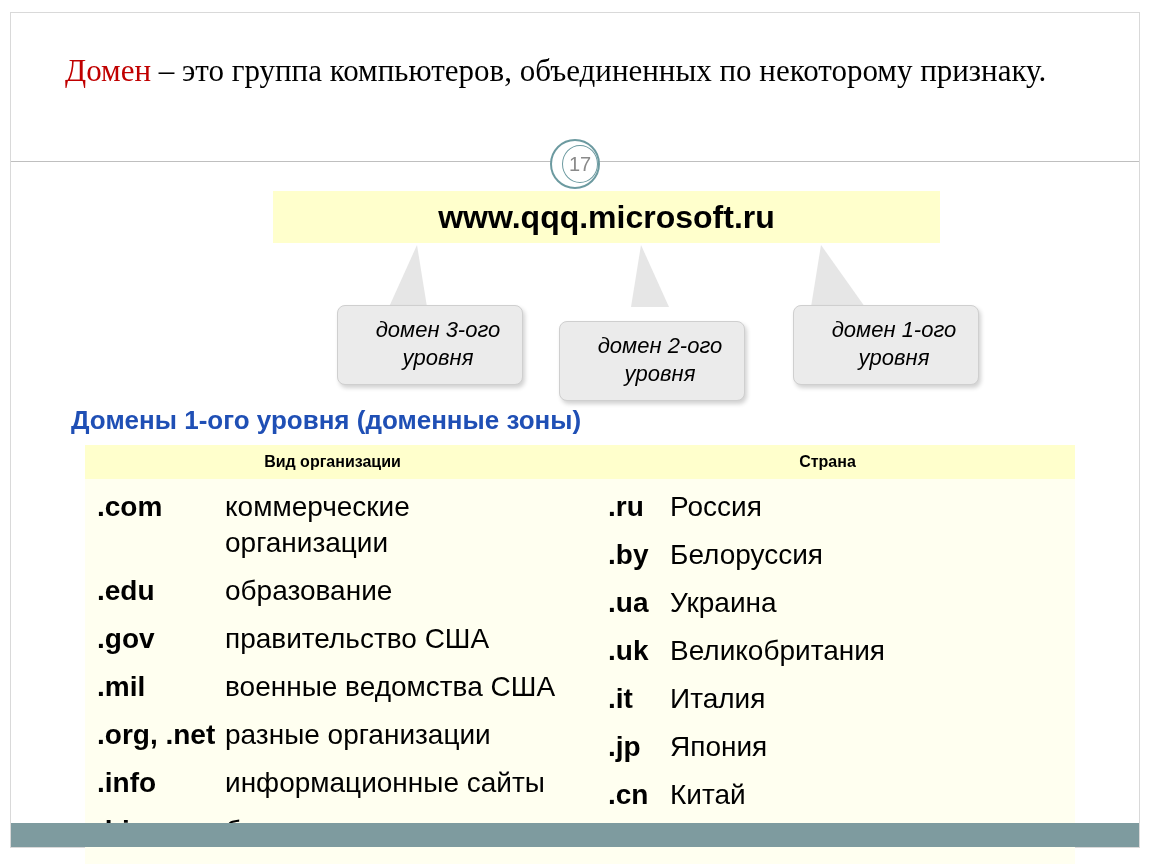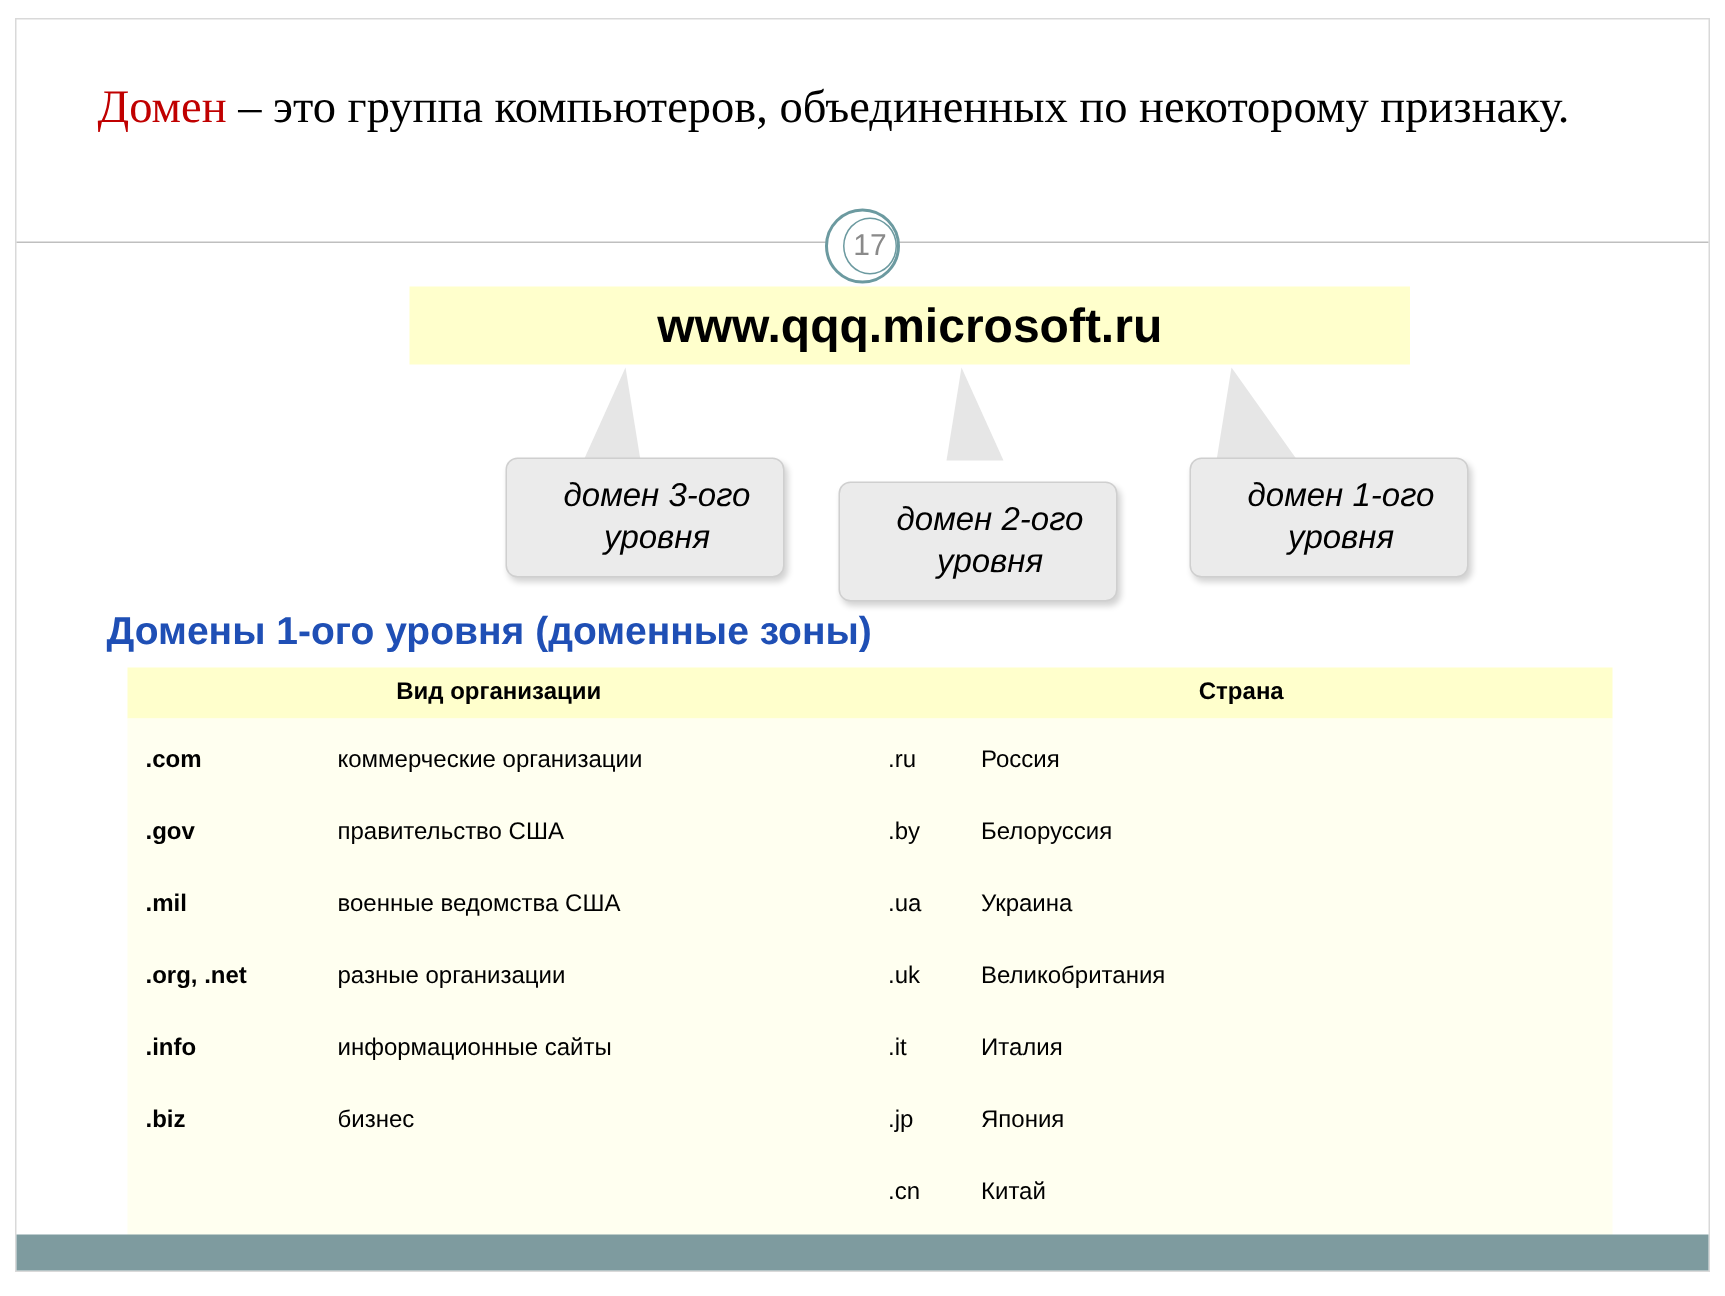--- a/index.html
+++ b/index.html
@@ -158,26 +158,26 @@
     display: flex;
     background: #fffff0;
   }
   .tbl-col {
     flex: 1;
     padding: 4px 10px 14px 10px;
   }
   .row {
     display: flex;
     align-items: baseline;
-    font-size: 16px;
+    font-size: 28px;
     line-height: 36px;
     padding: 6px 0 6px 2px;
   }
   .col-org .dom { width: 128px; font-weight: bold; }
-  .col-cty .dom { width: 62px;  font-weight: normal; }
+  .col-cty .dom { width: 62px;  font-weight: bold; margin-left: 16px; }
   .row .desc { flex: 1; }
   
   .accent {
     position: absolute;
     left: 0;
     bottom: 0;
     width: 100%;
     height: 24px;
     background: #7e9b9f;
   }
@@ -215,20 +215,24 @@
       <div>Вид организации</div>
       <div>Страна</div>
     </div>
     <div class="tbl-body">
       <div class="tbl-col col-org">
         <div class="row">
             <span class="dom">.com</span>
             <span class="desc">коммерческие организации</span>
           </div>
         <div class="row">
+            <span class="dom">.edu</span>
+            <span class="desc">образование</span>
+          </div>
+        <div class="row">
             <span class="dom">.gov</span>
             <span class="desc">правительство США</span>
           </div>
         <div class="row">
             <span class="dom">.mil</span>
             <span class="desc">военные ведомства США</span>
           </div>
         <div class="row">
             <span class="dom">.org, .net</span>
             <span class="desc">разные организации</span>

